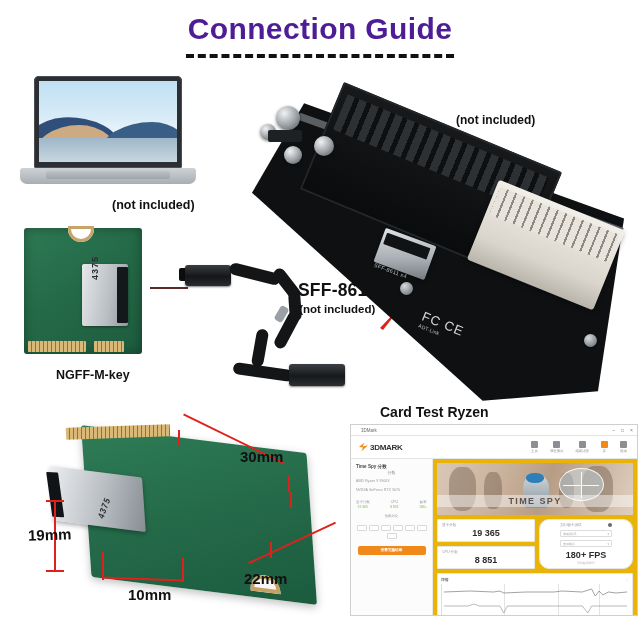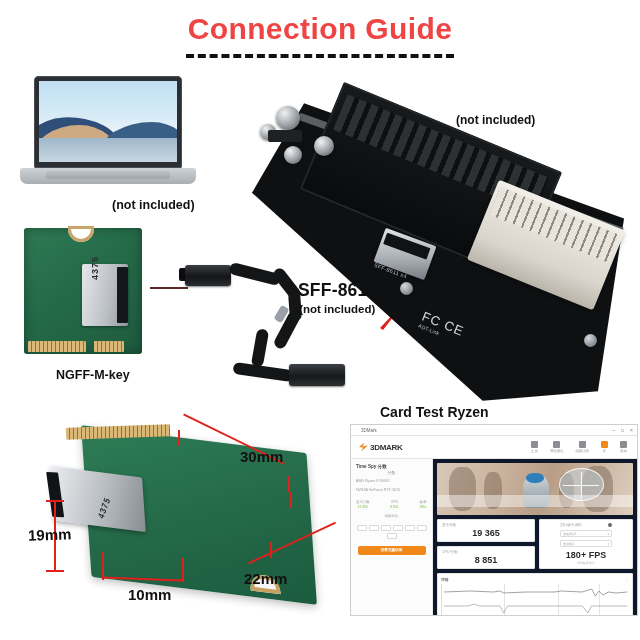--- a/index.html
+++ b/index.html
@@ -7,21 +7,21 @@
     width:640px;height:640px;position:relative;overflow:hidden;
     background:#ffffff;
     font-family:"Liberation Sans","DejaVu Sans",sans-serif;
     color:#111;
   }
   .stage{position:absolute;inset:0;}
 
   
   #title-block{position:absolute;left:0;right:0;top:14px;text-align:center;}
   #page-title{
-    font-size:30px;font-weight:700;letter-spacing:.4px;color:#ef4444;
+    font-size:30px;font-weight:700;letter-spacing:.4px;color:#4c1d95;
     line-height:1.0;
   }
   #title-underline{
     width:268px;height:0;margin:10px auto 0;
     border-top:4px dashed #111;
   }
   .lbl-note{font-weight:700;color:#111;}
 
   
   #laptop{position:absolute;left:20px;top:76px;width:176px;height:118px;}
@@ -261,21 +261,21 @@
     color:#2b2e31;transform:rotate(-68deg);letter-spacing:1px;
   }
   .dimline{position:absolute;background:#e0201a;height:1.6px;}
   .dimtick{position:absolute;background:#e0201a;width:1.6px;}
   .dimtext{position:absolute;font-size:15px;font-weight:700;color:#111;}
 
   
   #test-title{position:absolute;left:380px;top:404px;font-size:14px;font-weight:700;}
   #mark-window{
     position:absolute;left:350px;top:424px;width:286px;height:190px;
-    background:#0f172a;border:1px solid #cfcfcf;overflow:hidden;
+    background:#eab308;border:1px solid #cfcfcf;overflow:hidden;
   }
   #mark-titlebar{
     position:relative;height:10px;background:#ffffff;border-bottom:1px solid #e3e3e3;
     display:flex;align-items:center;
   }
   #mark-titlebar-text{font-size:4.5px;color:#6a6a6a;padding-left:10px;}
   #mark-win-ctrls{position:absolute;right:4px;top:2px;display:flex;gap:6px;}
   .wc{font-size:5px;color:#777;line-height:6px;}
   #mark-toolbar{
     position:relative;height:22px;background:#ffffff;border-bottom:1px solid #e6e6e6;
@@ -363,21 +363,21 @@
     font-size:9px;font-weight:700;color:#5d5149;letter-spacing:1.4px;
   }
   #score-row{display:flex;gap:4px;margin-top:4px;}
   #score-col{flex:1;display:flex;flex-direction:column;gap:4px;}
   .score-box{
     background:#fff;border:1px solid #e6e6e6;border-radius:1px;padding:3px 4px;
   }
   .score-l{font-size:3.6px;color:#9a9a9a;}
   .score-v{font-size:9px;font-weight:700;color:#2b2b2b;text-align:center;margin-top:1px;}
   #fps-box{
-    width:94px;background:#fff;border:1px solid #e6e6e6;border-radius:1px;
+    width:94px;background:#fff;border:1px solid #e6e6e6;border-radius:10px;
     padding:3px 20px;box-sizing:border-box;position:relative;
   }
   #fps-head{display:flex;justify-content:space-between;align-items:center;}
   #fps-l{font-size:3.6px;color:#9a9a9a;}
   #fps-gear{width:4px;height:4px;border-radius:50%;background:#6a6a6a;}
   .fps-sel{
     margin-top:3px;height:5px;border:.5px solid #dcdcdc;border-radius:1px;
     display:flex;align-items:center;justify-content:space-between;padding:0 2px;
   }
   .fps-sel-tx{font-size:3px;color:#a5a5a5;}
@@ -597,20 +597,21 @@
       <div id="mark-right">
         <div id="hero">
           <div class="hero-tree" id="ht1"></div>
           <div class="hero-tree" id="ht2"></div>
           <div class="hero-tree" id="ht3"></div>
           <div class="hero-tree" id="ht4"></div>
           <div id="hero-robot"></div>
           <div id="hero-head"></div>
           <div id="hero-lens"></div>
           <div id="hero-band"></div>
+          <div id="hero-title">TIME SPY</div>
         </div>
 
         <div id="score-row">
           <div id="score-col">
             <div class="score-box">
               <div class="score-l">显卡分数</div>
               <div class="score-v">19 365</div>
             </div>
             <div class="score-box">
               <div class="score-l">CPU 分数</div>

